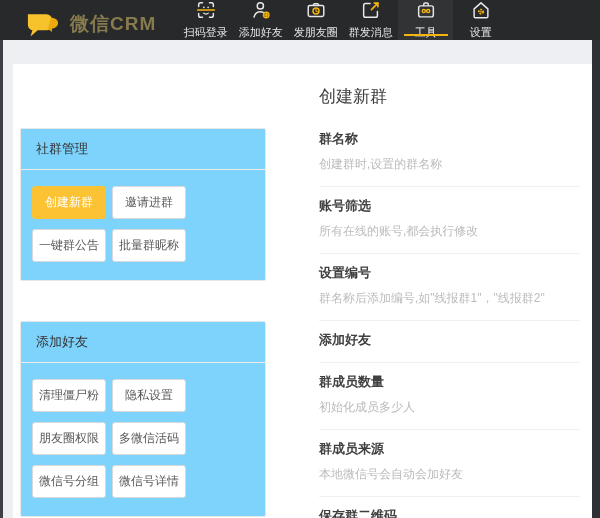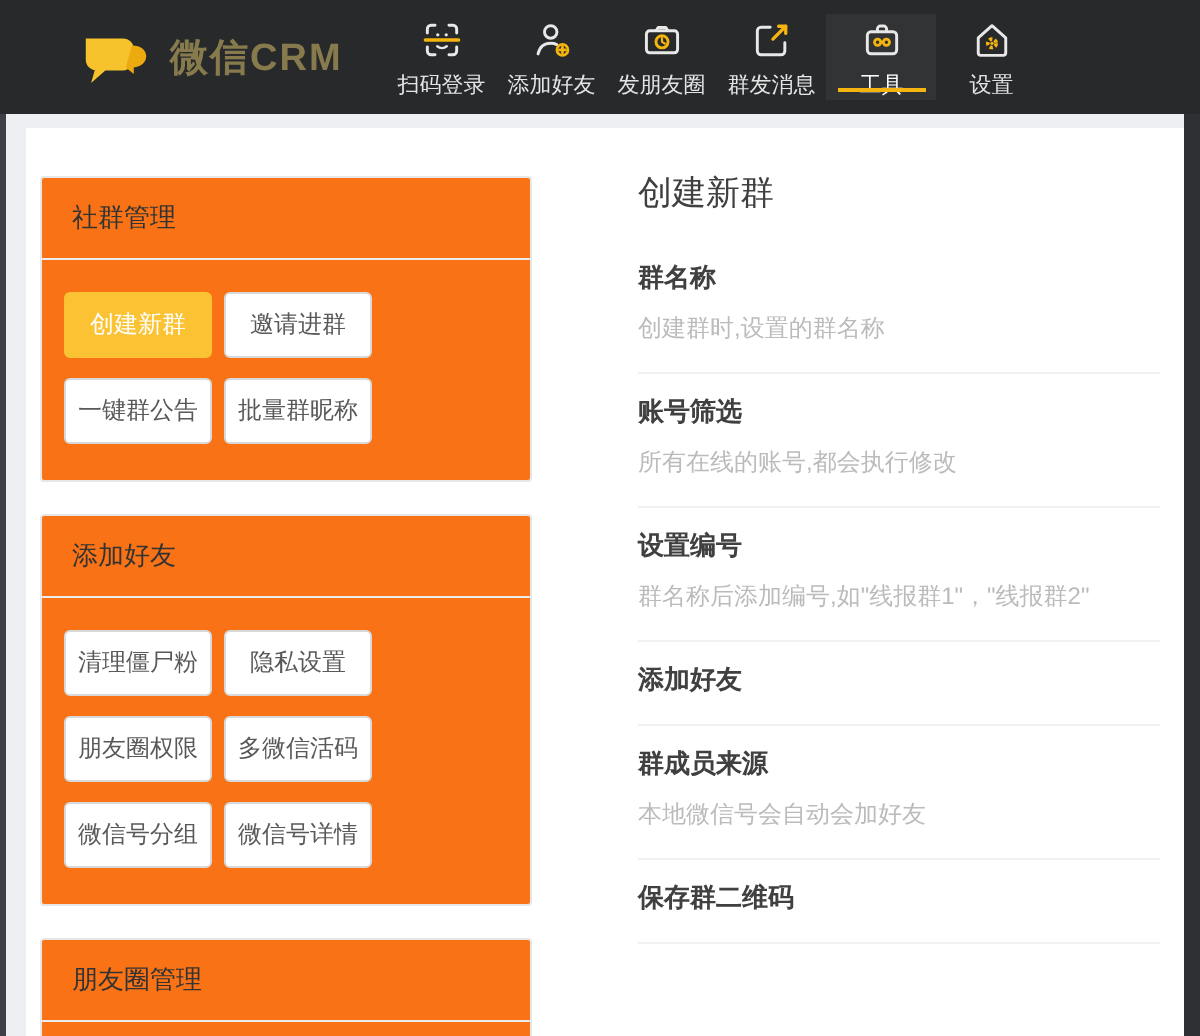--- a/index.html
+++ b/index.html
@@ -6,40 +6,40 @@
   body{
     width:600px;height:518px;position:relative;overflow:hidden;
     background:#edeff2;font-family:"Liberation Sans",sans-serif;
     -webkit-font-smoothing:antialiased;
   }
   
   .edge-left{position:absolute;left:0;top:0;width:3px;height:518px;background:#3d4147;z-index:9;}
   .edge-right{position:absolute;right:0;top:0;width:8px;height:518px;background:#2e3033;z-index:9;}
 
   
-  .topbar{position:relative;height:57px;background:#27292b;display:flex;align-items:center;padding-left:40px;box-sizing:border-box;z-index:10;}
+  .topbar{position:relative;height:40px;background:#27292b;display:flex;align-items:flex-end;padding-left:25px;box-sizing:border-box;z-index:10;}
   .logo{display:flex;align-items:center;gap:9px;margin-right:22px;}
   .logo svg{width:36px;height:32px;display:block;}
   .brand{font-size:19px;font-weight:bold;color:#877b4d;letter-spacing:1px;}
   .nav{display:flex;}
   .nav-item{width:55px;display:flex;flex-direction:column;align-items:center;justify-content:center;gap:4px;position:relative;cursor:pointer;padding-top:2px;}
   .nav-item .nav-icon{width:22px;height:22px;}
   .nav-item .nav-icon svg{width:22px;height:22px;display:block;}
   .nav-label{font-size:11px;color:#e4e4e4;white-space:nowrap;}
   .nav-item.active{background:rgba(255,255,255,.05);}
   .nav-item.active .nav-label{color:#fff;}
   .nav-item.active::after{content:"";position:absolute;bottom:4px;left:50%;transform:translateX(-50%);width:44px;height:2px;background:#f5b50e;}
 
   
   .page{position:absolute;top:57px;left:3px;right:8px;bottom:0;background:#edeff2;}
   .panel{position:absolute;top:7px;left:10px;right:0;bottom:0;background:#ffffff;display:flex;overflow:hidden;}
 
   
   .sidebar{width:256px;padding:24px 0 0 7px;box-sizing:border-box;flex-shrink:0;}
-  .side-section{width:246px;border:1px solid #e7e7e7;border-radius:2px;margin-bottom:16px;background:#f97316;box-sizing:border-box;}
+  .side-section{width:246px;border:1px solid #e7e7e7;border-radius:2px;margin-bottom:16px;background:#7dd3fc;box-sizing:border-box;margin-top:40px;}
   .section-title{padding:11px 15px;font-size:13px;color:#333;border-bottom:1px solid #ececec;}
   .section-body{padding:11px 8px 13px;}
   .side-btn{display:inline-block;min-width:74px;box-sizing:border-box;margin:5px 3px;padding:7px 6px;
     font-size:12px;color:#595959;text-align:center;background:#fff;border:1px solid #d9d9d9;border-radius:3px;cursor:pointer;
     font-family:"Liberation Sans",sans-serif;}
   .side-btn.active{background:#fbc333;border-color:#fbc333;color:#fff;}
 
   
   .content{flex:1;padding:21px 12px 0 50px;box-sizing:border-box;}
   .content-title{font-size:17px;color:#404040;margin:0 0 12px 0;font-weight:400;}
@@ -162,20 +162,24 @@
   </div>
           <div class="field">
     <div class="field-label">设置编号</div>
     <div class="field-hint">群名称后添加编号,如"线报群1"，"线报群2"</div>
   </div>
           <div class="field">
     <div class="field-label">添加好友</div>
 
   </div>
           <div class="field">
+    <div class="field-label">群成员数量</div>
+    <div class="field-hint">初始化成员多少人</div>
+  </div>
+          <div class="field">
     <div class="field-label">群成员来源</div>
     <div class="field-hint">本地微信号会自动会加好友</div>
   </div>
           <div class="field">
     <div class="field-label">保存群二维码</div>
 
   </div>
         </div>
 
     </div>

